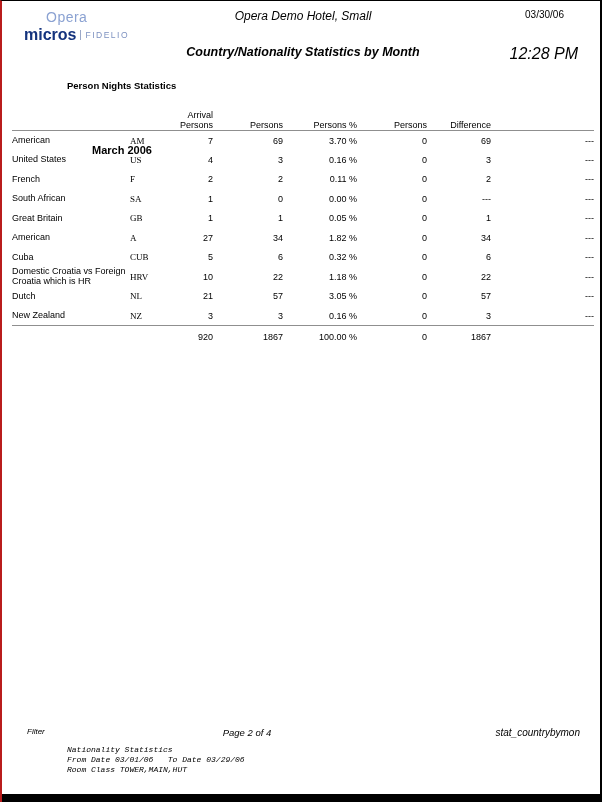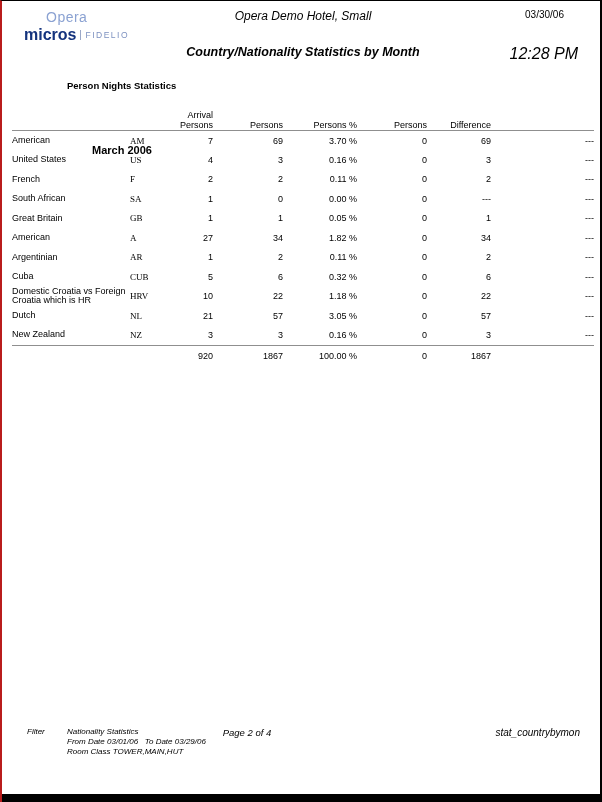--- a/index.html
+++ b/index.html
@@ -45,21 +45,21 @@
   td.code { text-align:left;font-family:Liberation Serif, serif; }
   td.last, th.last { text-align:right; padding-right:35px; }
   thead tr.h1 th { height:13px; }
   thead tr.h2 th { height:17px; border-bottom:1px solid #8f8f8f; }
   tbody tr { height:19.5px; }
   tfoot td { height:22px; border-top:1px solid #8f8f8f; vertical-align:middle; }
 
   
   .footer { position:absolute; left:0; top:724px; width:602px; font-style:italic; font-size:8px; }
   .filter-label { position:absolute; left:25px; top:2px; }
-  .filter-lines { position:absolute; left:65px; top:2px; line-height:10px; white-space:pre; }
+  .filter-lines { position:absolute; left:65px; top:20px; line-height:10px; white-space:pre;font-family:Liberation Mono, monospace; }
   .page-info { position:absolute; left:0; top:2px; width:490px; text-align:center; font-size:9.5px; }
   .report-id { position:absolute; right:24px; top:2px; font-size:10px; }
 </style>
 </head>
 <body>
 
 <div class="page">
 
   <div class="logo">
     <span class="logo-opera">Opera</span>
@@ -155,30 +155,20 @@
           <td class="name">American</td>
           <td class="code">A</td>
           <td class="num">27</td>
           <td class="num">34</td>
           <td class="num">1.82 %</td>
           <td class="num">0</td>
           <td class="num">34</td>
           <td class="last">---</td>
         </tr>
         <tr>
-          <td class="name">Argentinian</td>
-          <td class="code">AR</td>
-          <td class="num">1</td>
-          <td class="num">2</td>
-          <td class="num">0.11 %</td>
-          <td class="num">0</td>
-          <td class="num">2</td>
-          <td class="last">---</td>
-        </tr>
-        <tr>
           <td class="name">Cuba</td>
           <td class="code">CUB</td>
           <td class="num">5</td>
           <td class="num">6</td>
           <td class="num">0.32 %</td>
           <td class="num">0</td>
           <td class="num">6</td>
           <td class="last">---</td>
         </tr>
         <tr>

